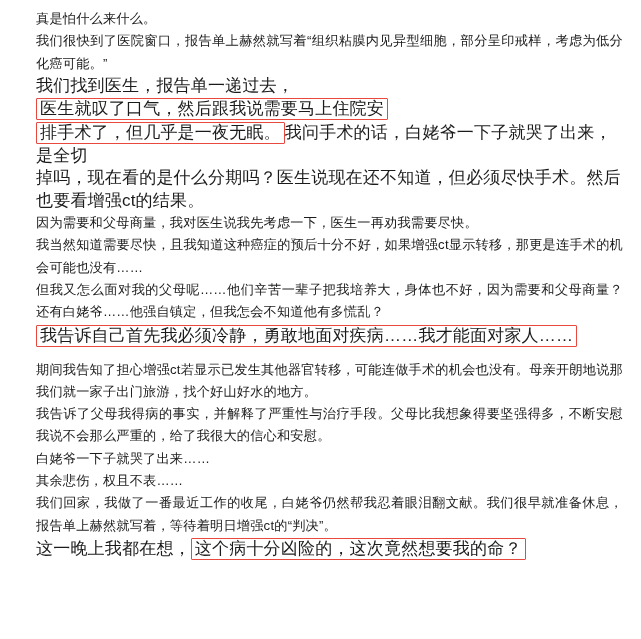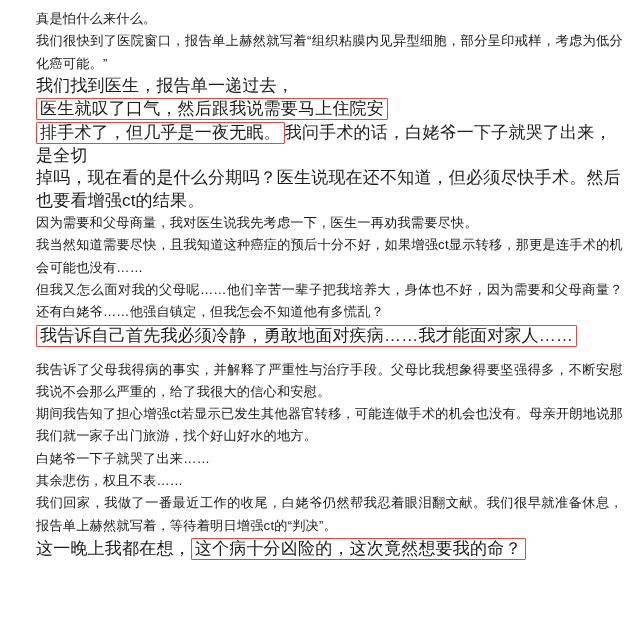--- a/index.html
+++ b/index.html
@@ -68,23 +68,23 @@
 
   <p class="para">我当然知道需要尽快，且我知道这种癌症的预后十分不好，如果增强ct显示转移，那更是连手术的机会可能也没有……</p>
 
   <p class="para">但我又怎么面对我的父母呢……他们辛苦一辈子把我培养大，身体也不好，因为需要和父母商量？还有白姥爷……他强自镇定，但我怎会不知道他有多慌乱？</p>
 
   <p class="blockline"><span class="hl-box">我告诉自己首先我必须冷静，勇敢地面对疾病……我才能面对家人……</span></p>
 
   <div class="spacer"></div>
 
 
+  <p class="para">期间我告知了担心增强ct若显示已发生其他器官转移，可能连做手术的机会也没有。母亲开朗地说那我们就一家子出门旅游，找个好山好水的地方。</p>
+
   <p class="para">我告诉了父母我得病的事实，并解释了严重性与治疗手段。父母比我想象得要坚强得多，不断安慰我说不会那么严重的，给了我很大的信心和安慰。</p>
-
-  <p class="para">期间我告知了担心增强ct若显示已发生其他器官转移，可能连做手术的机会也没有。母亲开朗地说那我们就一家子出门旅游，找个好山好水的地方。</p>
 
   <p class="para">白姥爷一下子就哭了出来……</p>
 
   <p class="para">其余悲伤，权且不表……</p>
 
   <p class="para">我们回家，我做了一番最近工作的收尾，白姥爷仍然帮我忍着眼泪翻文献。我们很早就准备休息，报告单上赫然就写着，等待着明日增强ct的“判决”。</p>
 
   <p class="blockline"><span>这一晚上我都在想，</span><span class="hl-box">这个病十分凶险的，这次竟然想要我的命？</span></p>
 
 </div>

